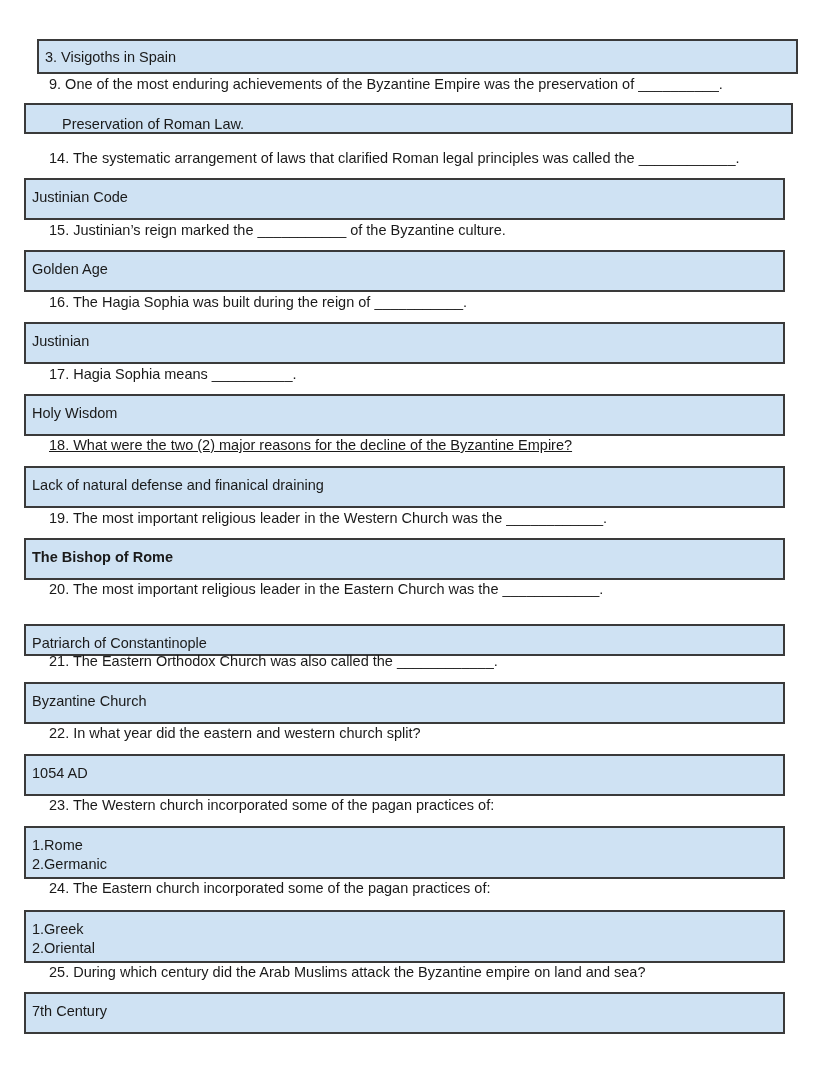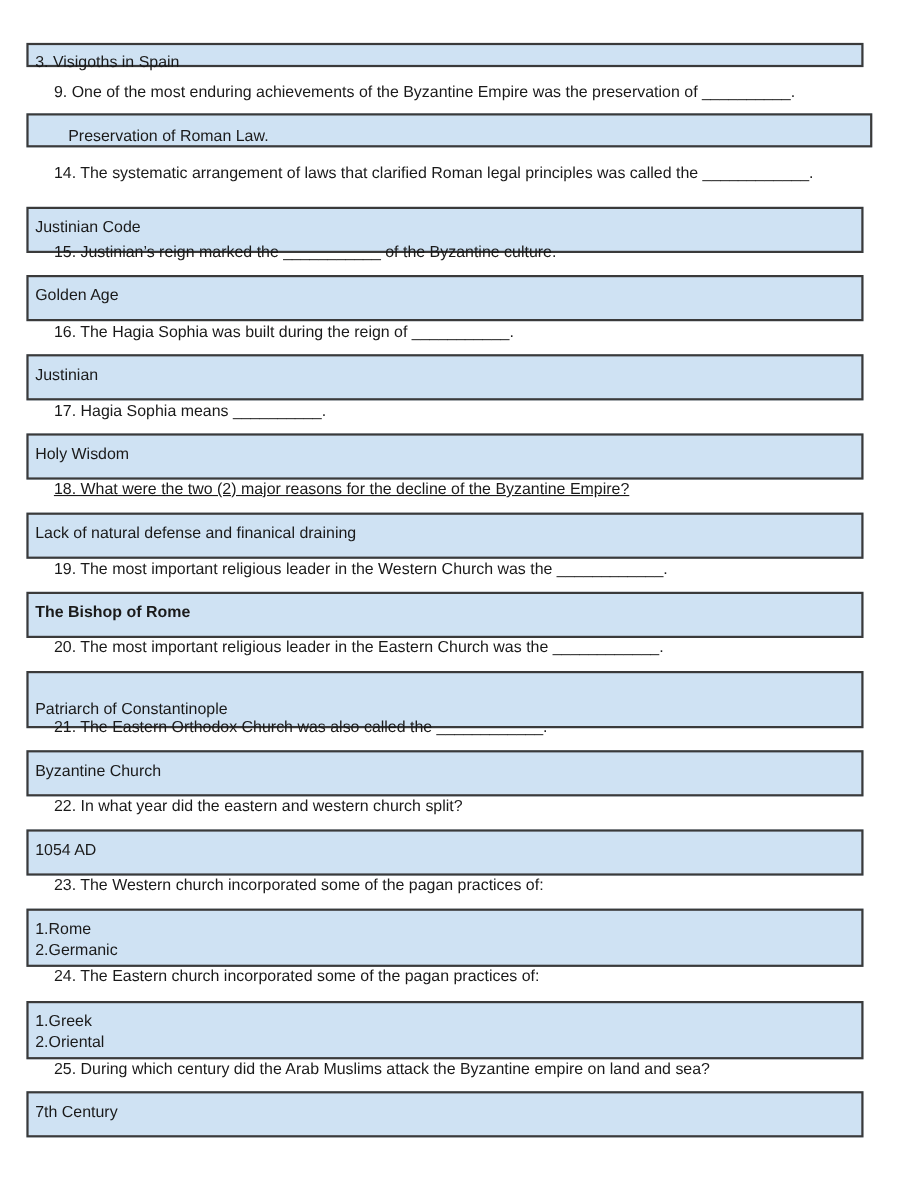--- a/index.html
+++ b/index.html
@@ -8,31 +8,31 @@
   .ans { position: absolute; left: 24px; width: 761px; background: #cfe2f3;
          border: 2px solid #3a3a3a; box-sizing: border-box;
          font-size: 14.5px; line-height: 19px; padding: 0 0 0 6px; }
   .ans .line { display: block; white-space: nowrap; }
   .q { position: absolute; left: 49px; font-size: 14.5px; line-height: 19px; white-space: nowrap; }
 </style>
 </head>
 <body>
 
 <div>
-  <div class="ans" style="top:39px;height:22px;padding-top:7px;">
+  <div class="ans" style="top:39px;height:35px;padding-top:7px;margin-left:13px;">
       <span class="line">3. Visigoths in Spain</span>
     </div>
   <div class="q" style="top:75px;">9. One of the most enduring achievements of the Byzantine Empire was the preservation of __________.</div>
 
   <div class="ans" style="top:103px;height:31px;width:769px;padding-top:10px;padding-left:36px;">
       <span class="line">Preservation of Roman Law.</span>
     </div>
   <div class="q" style="top:149px;">14. The systematic arrangement of laws that clarified Roman legal principles was called the ____________.</div>
 
-  <div class="ans" style="top:178px;height:42px;padding-top:8px;margin-top:10px;">
+  <div class="ans" style="top:178px;height:42px;padding-top:8px;">
       <span class="line">Justinian Code</span>
     </div>
   <div class="q" style="top:221px;">15. Justinian’s reign marked the ___________ of the Byzantine culture.</div>
 
   <div class="ans" style="top:250px;height:42px;padding-top:8px;">
       <span class="line">Golden Age</span>
     </div>
   <div class="q" style="top:293px;">16. The Hagia Sophia was built during the reign of ___________.</div>
 
   <div class="ans" style="top:322px;height:42px;padding-top:8px;">
@@ -48,21 +48,21 @@
   <div class="ans" style="top:466px;height:42px;padding-top:8px;">
       <span class="line">Lack of natural defense and finanical draining</span>
     </div>
   <div class="q" style="top:509px;">19. The most important religious leader in the Western Church was the ____________.</div>
 
   <div class="ans" style="top:538px;height:42px;padding-top:8px;font-weight:bold;">
       <span class="line">The Bishop of Rome</span>
     </div>
   <div class="q" style="top:580px;">20. The most important religious leader in the Eastern Church was the ____________.</div>
 
-  <div class="ans" style="top:610px;height:52px;padding-top:24px;">
+  <div class="ans" style="top:624px;height:32px;padding-top:8px;">
       <span class="line">Patriarch of Constantinople</span>
     </div>
   <div class="q" style="top:652px;">21. The Eastern Orthodox Church was also called the ____________.</div>
 
   <div class="ans" style="top:682px;height:42px;padding-top:8px;">
       <span class="line">Byzantine Church</span>
     </div>
   <div class="q" style="top:724px;">22. In what year did the eastern and western church split?</div>
 
   <div class="ans" style="top:754px;height:42px;padding-top:8px;">

